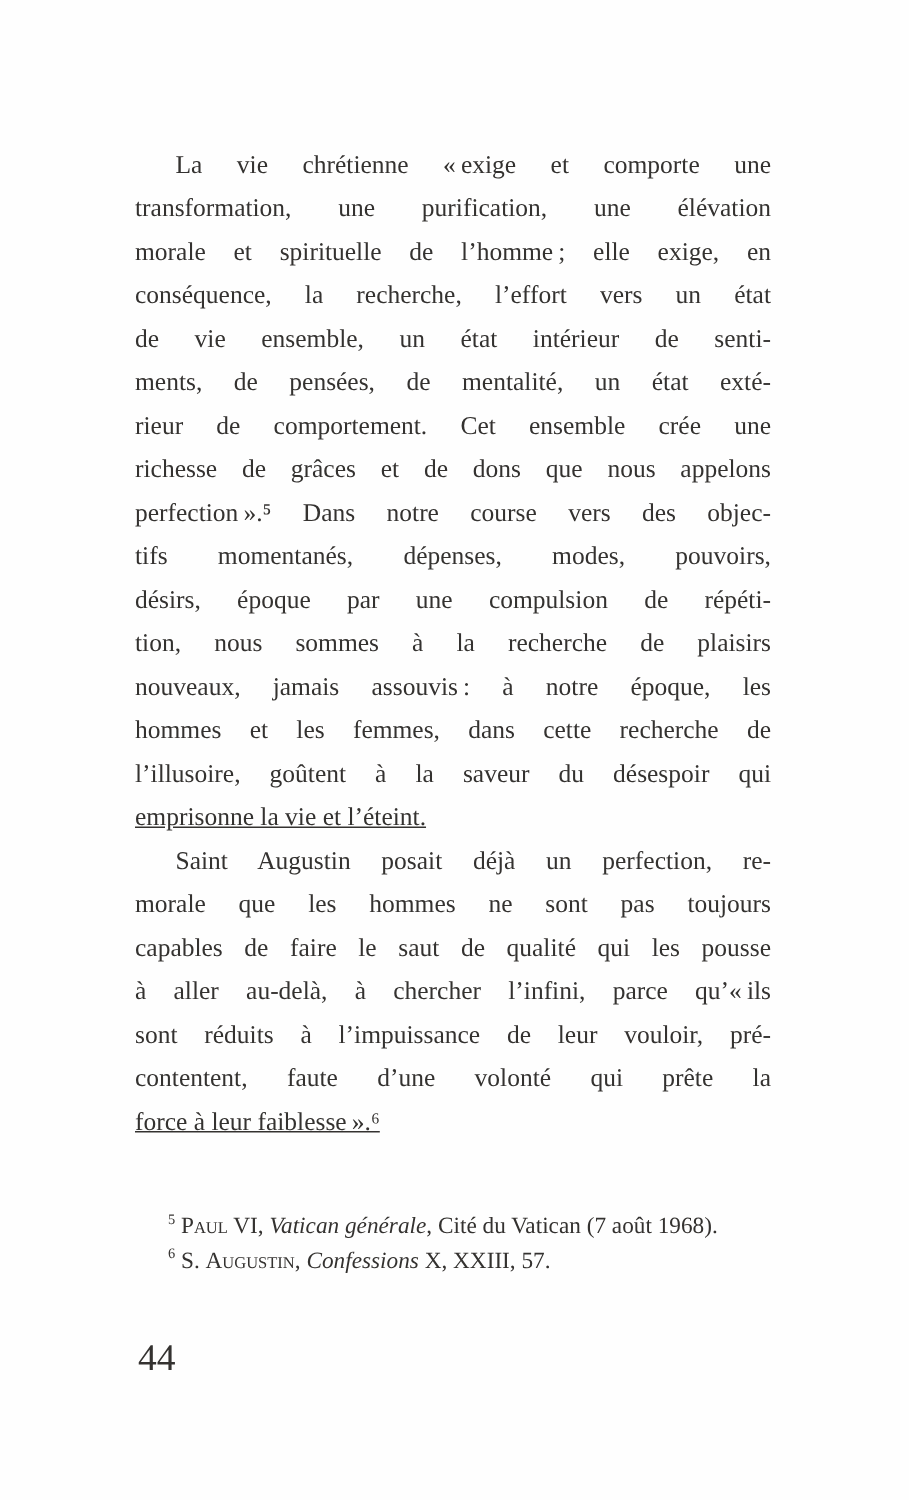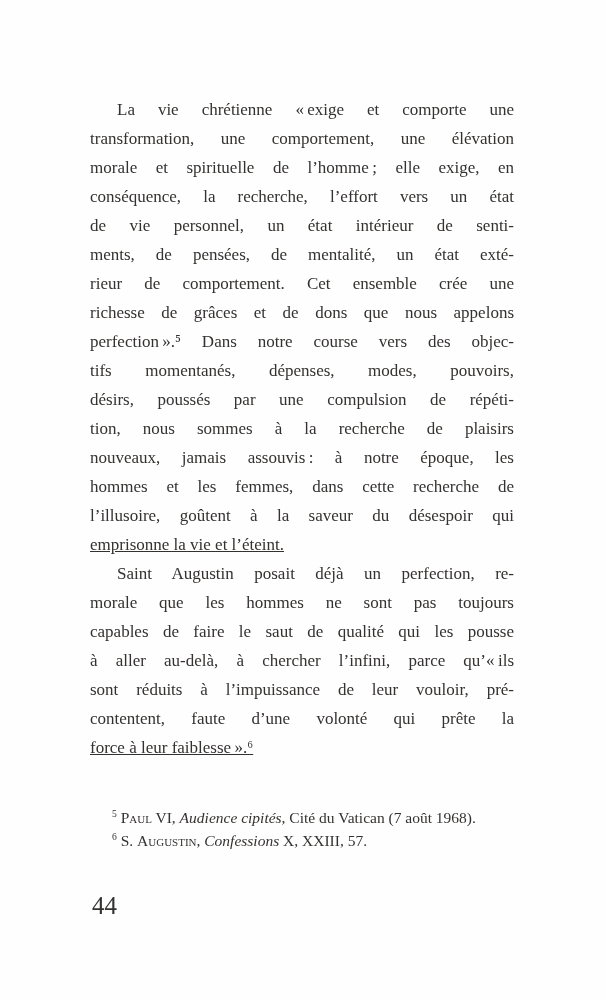--- a/index.html
+++ b/index.html
@@ -58,41 +58,41 @@
     font-size: 25px;
     line-height: 24px;
   }
 </style>
 </head>
 <body>
 
 <div class="page">
   <div class="body-text" id="body-text">
       <div class="line first">La vie chrétienne « exige et comporte une</div>
-      <div class="line">transformation, une comportement, une élévation</div>
+      <div class="line">transformation, une purification, une élévation</div>
       <div class="line">morale et spirituelle de l’homme ; elle exige, en</div>
       <div class="line">conséquence, la recherche, l’effort vers un état</div>
-      <div class="line">de vie personnel, un état intérieur de senti-</div>
+      <div class="line">de vie ensemble, un état intérieur de senti-</div>
       <div class="line">ments, de pensées, de mentalité, un état exté-</div>
       <div class="line">rieur de comportement. Cet ensemble crée une</div>
       <div class="line">richesse de grâces et de dons que nous appelons</div>
       <div class="line">perfection ».⁵ Dans notre course vers des objec-</div>
       <div class="line">tifs momentanés, dépenses, modes, pouvoirs,</div>
-      <div class="line">désirs, poussés par une compulsion de répéti-</div>
+      <div class="line">désirs, époque par une compulsion de répéti-</div>
       <div class="line">tion, nous sommes à la recherche de plaisirs</div>
       <div class="line">nouveaux, jamais assouvis : à notre époque, les</div>
       <div class="line">hommes et les femmes, dans cette recherche de</div>
       <div class="line">l’illusoire, goûtent à la saveur du désespoir qui</div>
       <div class="line last">emprisonne la vie et l’éteint.</div>
       <div class="line first">Saint Augustin posait déjà un perfection, re-</div>
       <div class="line">morale que les hommes ne sont pas toujours</div>
       <div class="line">capables de faire le saut de qualité qui les pousse</div>
       <div class="line">à aller au-delà, à chercher l’infini, parce qu’« ils</div>
       <div class="line">sont réduits à l’impuissance de leur vouloir, pré-</div>
       <div class="line">contentent, faute d’une volonté qui prête la</div>
       <div class="line last">force à leur faiblesse ».⁶</div>
     </div>
   <div class="footnotes" id="footnotes">
-      <p class="footnote"><sup>5</sup><span> </span><span class="sc">Paul</span><span> VI, </span><em>Audience cipités</em><span>, Cité du Vatican (7 août 1968).</span></p>
+      <p class="footnote"><sup>5</sup><span> </span><span class="sc">Paul</span><span> VI, </span><em>Vatican générale</em><span>, Cité du Vatican (7 août 1968).</span></p>
       <p class="footnote"><sup>6</sup><span> S. </span><span class="sc">Augustin</span><span>, </span><em>Confessions</em><span> X, XXIII, 57.</span></p>
     </div>
   <div class="page-number">44</div>
 </div>
 
 </body></html>

